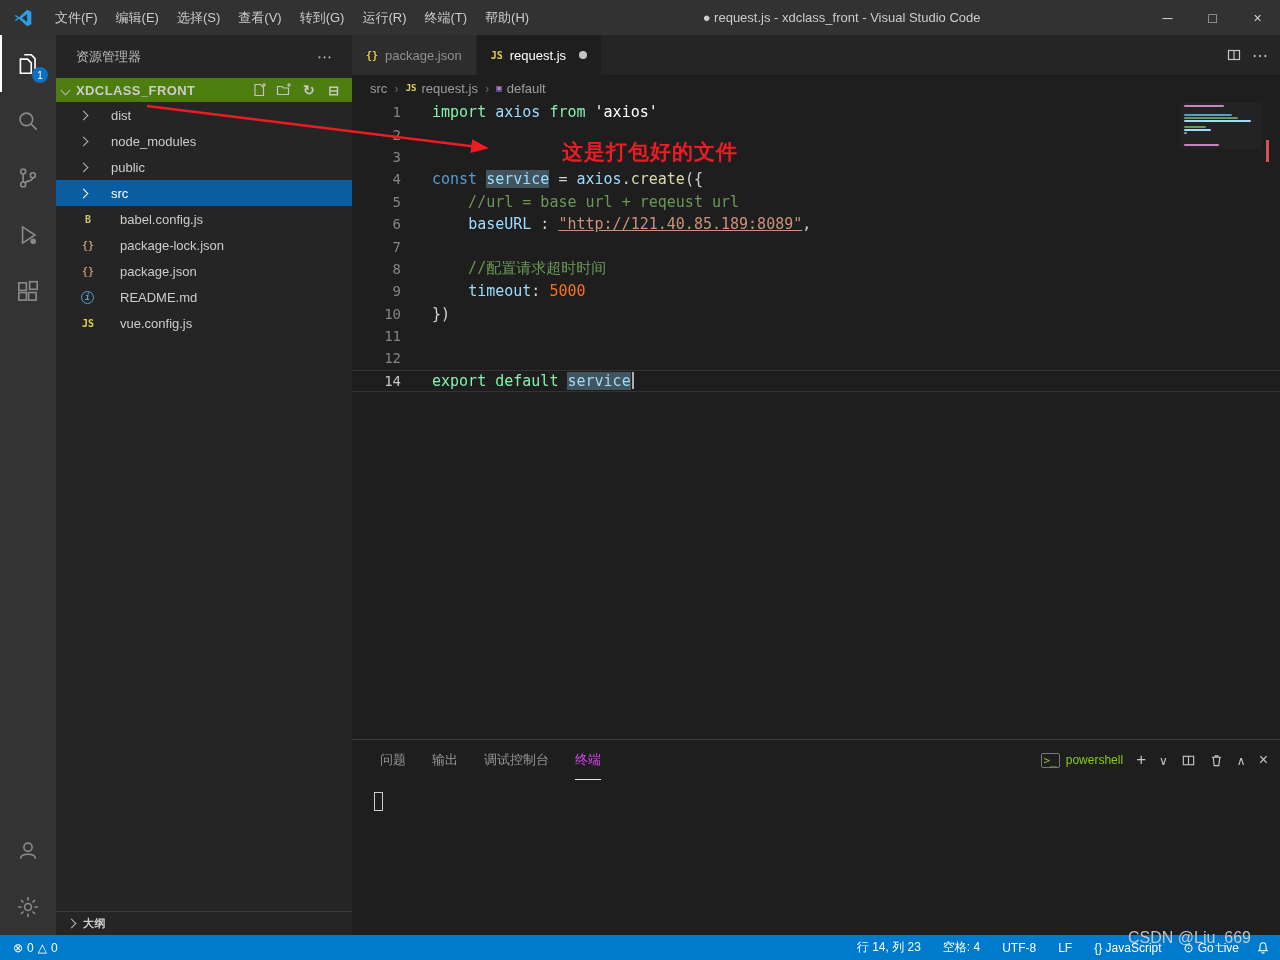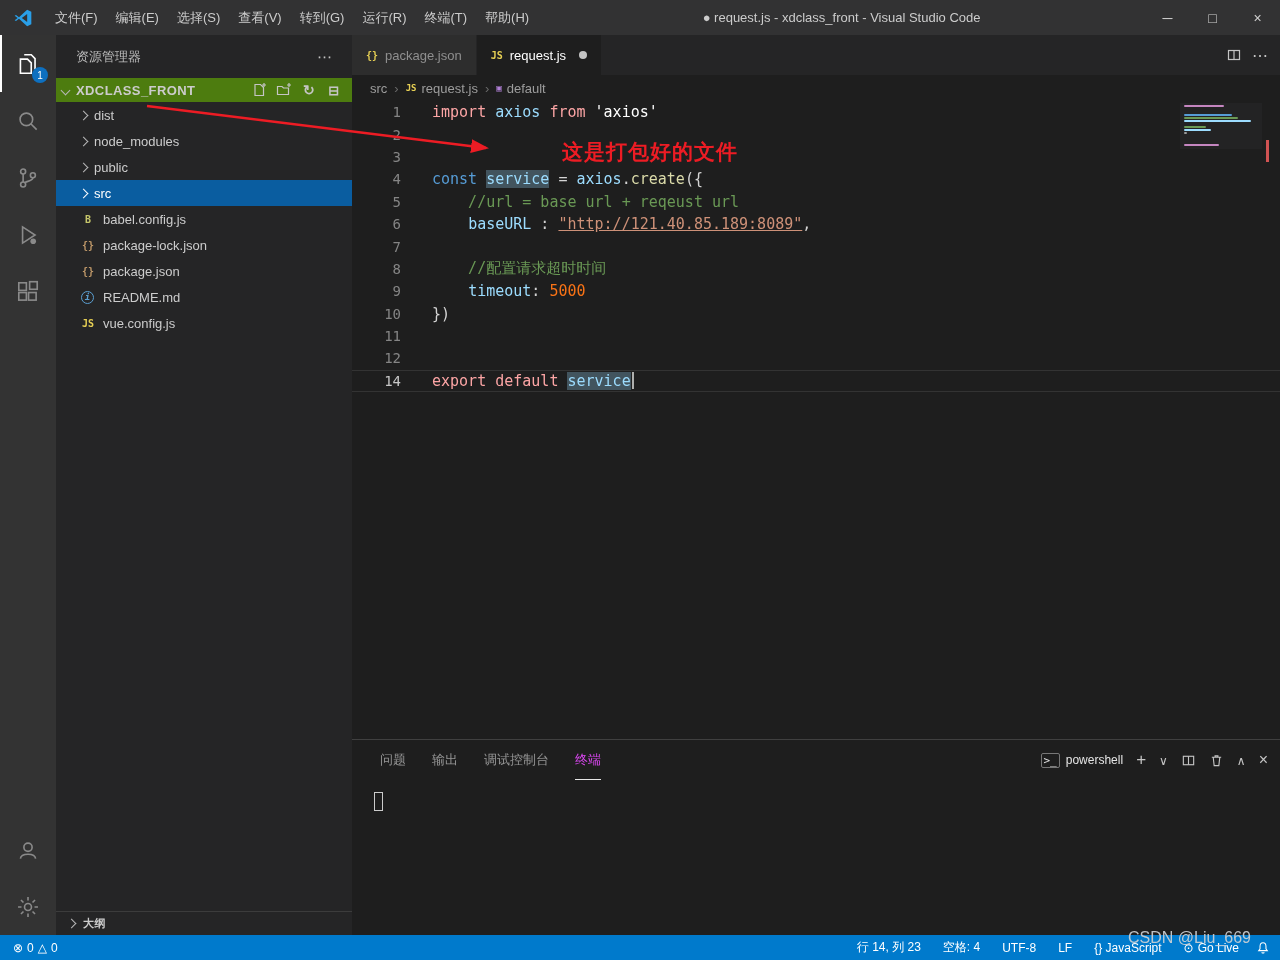--- a/index.html
+++ b/index.html
@@ -27,21 +27,21 @@
   .sb-header{height:43px;display:flex;align-items:center;padding:0 16px 0 20px;font-size:13px;color:#bbbbbb}
   .sb-more{margin-left:auto;font-size:15px;color:#c5c5c5;padding:0 4px}
   .sb-project{height:24px;display:flex;align-items:center;gap:7px;padding:0 10px 0 6px;font-size:13px;font-weight:bold;letter-spacing:.4px;background:#4d7c0f}
   .proj-actions{margin-left:auto;display:flex;align-items:center;gap:9px;color:#c5c5c5}
   .proj-actions .mini{width:16px;height:16px;display:flex;align-items:center;justify-content:center}
   .glyph-refresh::before{content:"↻";font-size:14px}
   .glyph-collapse::before{content:"⊟";font-size:13px}
   .chev{width:7px;height:7px;border-right:1.4px solid #b8b8b8;border-bottom:1.4px solid #b8b8b8;display:inline-block;flex:none}
   .chev.right{transform:rotate(-45deg)}
   .chev.down{transform:rotate(45deg)}
-  .tree-row{height:26px;display:flex;align-items:center;gap:7px;padding-left:24px;font-size:13px;color:#cccccc}
+  .tree-row{height:26px;display:flex;align-items:center;gap:24px;padding-left:24px;font-size:13px;color:#cccccc}
   .tree-row.selected{background:#0a5da0;color:#ffffff}
   .tree-row.selected .chev{border-color:#ffffff}
   .file-glyph{width:16px;flex:none;text-align:center;font-size:10px;font-weight:bold;font-family:"DejaVu Sans Mono",monospace}
   .file-glyph.circled{width:13px;height:13px;margin:0 2px 0 1px;border:1px solid currentColor;border-radius:50%;font-size:9px;font-style:italic;line-height:11px}
   .sb-outline{position:absolute;bottom:0;left:0;right:0;height:24px;display:flex;align-items:center;gap:8px;padding-left:12px;border-top:1px solid #3c3c3c;font-size:11px;font-weight:bold;letter-spacing:.4px;color:#cccccc}
 
   
   .editor-area{position:absolute;left:352px;top:35px;right:0;bottom:25px;background:#1e1e1e}
   .tabbar{height:40px;background:#252526;display:flex;align-items:stretch}
   .tabs{display:flex}
@@ -56,21 +56,21 @@
   .bc-item{display:flex;align-items:center;gap:5px}
   .bc-sep::before{content:"›";color:#6a6a6a;padding:0 2px}
   .bc-glyph{font-size:9px;font-weight:bold;font-family:"DejaVu Sans Mono",monospace}
 
   .code-region{position:absolute;left:0;right:0;top:66px;bottom:245px;overflow:hidden}
   .code-line{display:flex;align-items:center;height:22.4px;font-family:"DejaVu Sans Mono",monospace;font-size:15px}
   .code-line.current{border-top:1px solid #333333;border-bottom:1px solid #333333}
   .ln{width:49px;flex:none;text-align:right;color:#858585;font-size:14px}
   .code-line.current .ln{color:#c6c6c6}
   .lt{margin-left:31px;white-space:pre;color:#d4d4d4}
-  .tk-kw{color:#fca5a5}
+  .tk-kw{color:#86efac}
   .tk-kw2{color:#569cd6}
   .tk-var{color:#9cdcfe}
   .tk-str{color:#ffffff}
   .tk-lnk{color:#ce9178;text-decoration:underline}
   .tk-fn{color:#dcdcaa}
   .tk-cm{color:#6a9955}
   .tk-num{color:#f97316}
   .tk-fg{color:#d4d4d4}
   .tk-hl{background:rgba(110,150,172,.45)}
   .cursor{display:inline-block;width:2px;height:17px;background:#aeafad;vertical-align:-3px;margin-left:1px}
@@ -79,21 +79,21 @@
   .mm-line{height:2px;margin-bottom:1px;border-radius:1px}
   .overview-marker{position:absolute;right:11px;top:39px;width:3px;height:22px;background:#d15353}
 
   
   .panel{position:absolute;left:0;right:0;bottom:0;height:196px;background:#1e1e1e;border-top:1px solid rgba(128,128,128,.35)}
   .panel-header{height:40px;display:flex;align-items:center;padding:0 12px 0 28px}
   .panel-tabs{display:flex;gap:26px;height:100%}
   .panel-tab{display:flex;align-items:center;font-size:13px;color:#969696;border-bottom:1px solid transparent;text-transform:uppercase}
   .panel-tab.active{color:#d946ef;border-bottom-color:#e7e7e7}
   .panel-actions{margin-left:auto;display:flex;align-items:center;gap:13px;color:#c5c5c5;font-size:14px}
-  .ps-chip{display:flex;align-items:flex-start;gap:6px;font-size:12px;color:#e5e5e5}
+  .ps-chip{display:flex;align-items:flex-start;gap:6px;font-size:12px;color:#84cc16}
   .ps-icon::before{content:">_";font-family:"DejaVu Sans Mono",monospace;font-size:11px;border:1px solid #777;padding:0 2px;border-radius:2px}
   .glyph-plus::before{content:"+";font-size:17px}
   .glyph-chevdown::before{content:"∨";font-size:12px}
   .glyph-chevup::before{content:"∧";font-size:12px}
   .glyph-x::before{content:"×";font-size:16px}
   .terminal-body{position:absolute;top:40px;left:0;right:0;bottom:0}
   .term-cursor{position:absolute;left:22px;top:12px;width:9px;height:19px;border:1px solid #cccccc}
 
   
   .statusbar{position:absolute;left:0;bottom:0;width:1280px;height:25px;background:#007acc;display:flex;align-items:center;padding:0 10px;color:#ffffff;z-index:30}

